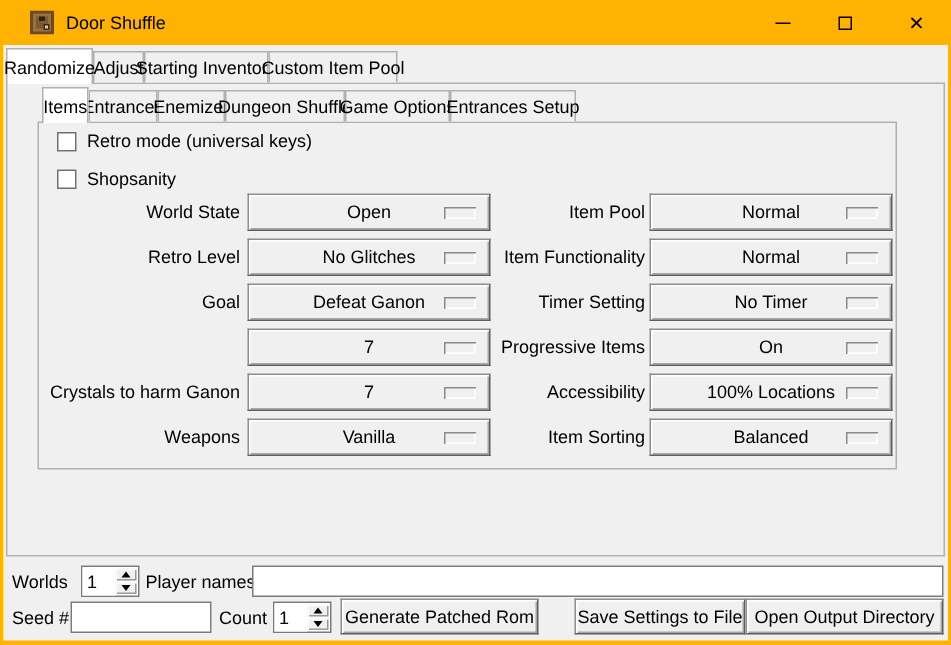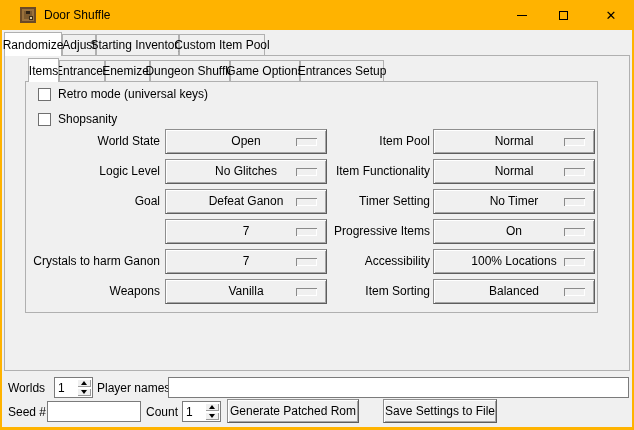--- a/index.html
+++ b/index.html
@@ -121,21 +121,21 @@
       <span>Retro mode (universal keys)</span>
     </div>
     <div class="check-row" style="left:36px; top:82px;">
       <div class="checkbox"></div>
       <span>Shopsanity</span>
     </div>
 
     <div class="dd-label" style="left:28px; top:99px; width:130px;">World State</div>
     <div class="dropdown" style="left:163px; top:99px; width:162px;"><span>Open</span><div class="dd-indicator"></div></div>
 
-    <div class="dd-label" style="left:28px; top:129px; width:130px;">Logic Level</div>
+    <div class="dd-label" style="left:28px; top:129px; width:130px;">Retro Level</div>
     <div class="dropdown" style="left:163px; top:129px; width:162px;"><span>No Glitches</span><div class="dd-indicator"></div></div>
 
     <div class="dd-label" style="left:28px; top:159px; width:130px;">Goal</div>
     <div class="dropdown" style="left:163px; top:159px; width:162px;"><span>Defeat Ganon</span><div class="dd-indicator"></div></div>
 
     <div class="dropdown" style="left:163px; top:189px; width:162px;"><span>7</span><div class="dd-indicator"></div></div>
 
     <div class="dd-label" style="left:28px; top:219px; width:130px;">Crystals to harm Ganon</div>
     <div class="dropdown" style="left:163px; top:219px; width:162px;"><span>7</span><div class="dd-indicator"></div></div>
 
@@ -184,15 +184,16 @@
         <div class="spin-btn">
             <div class="tri-up"></div>
           </div>
         <div class="spin-btn">
             <div class="tri-down"></div>
           </div>
       </div>
     </div>
     <div class="push-btn" style="left:381px; top:369px; width:114px;">Save Settings to File</div>
     <div class="push-btn" style="left:225px; top:369px; width:132px;">Generate Patched Rom</div>
+    <div class="push-btn" style="left:495px; top:369px; width:132px;">Open Output Directory</div>
 
   </div>
 </div>
 
 </body></html>

